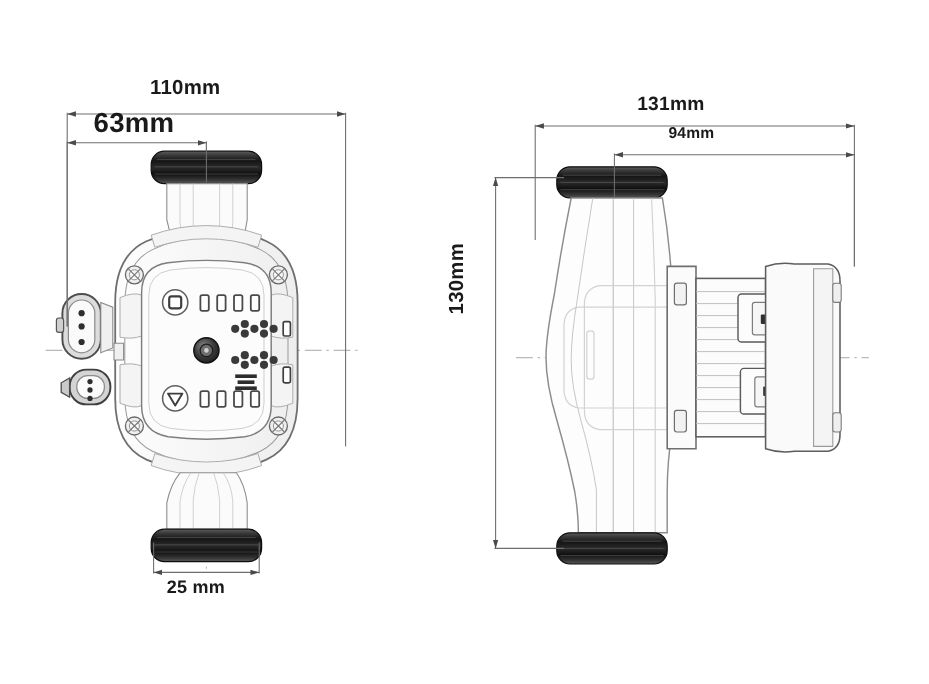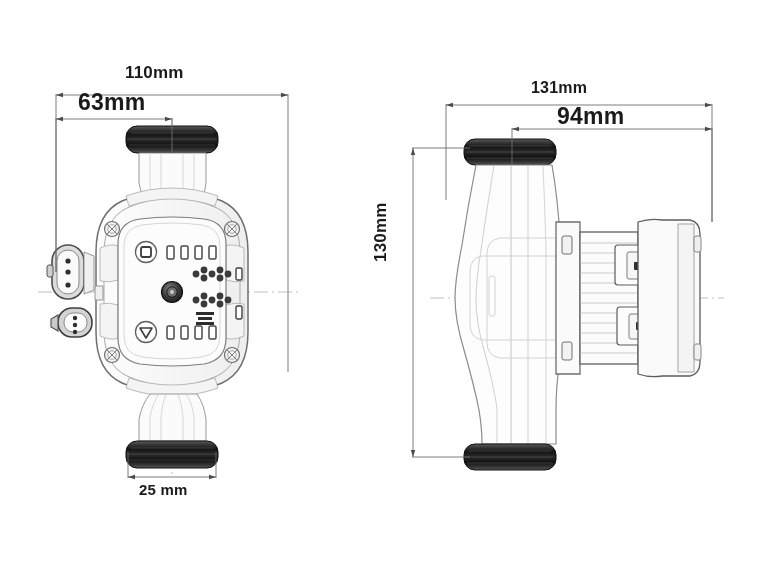--- a/index.html
+++ b/index.html
@@ -31,21 +31,21 @@
     font-family: "Liberation Sans", sans-serif;
     font-weight: bold;
     color: #1a1a1a;
     white-space: nowrap;
     letter-spacing: 0.2px;
   }
   .dim-110 { left: 125px; top: 63px; font-size: 17px; }
   .dim-63  { left: 78px;  top: 89px; font-size: 23px; }
   .dim-25  { left: 139px; top: 481px; font-size: 15px; text-align: center; }
   .dim-131 { left: 531px; top: 79px; font-size: 16px; }
-  .dim-94  { left: 557px; top: 103px; font-size: 23px; text-align: right; }
+  .dim-94  { left: 557px; top: 103px; font-size: 13px; text-align: right; }
   .dim-130 {
     left: 371px; top: 262px;
     font-size: 17px;
     transform: rotate(-90deg);
     transform-origin: left top;
   }
 </style>
 </head>
 <body>
 

